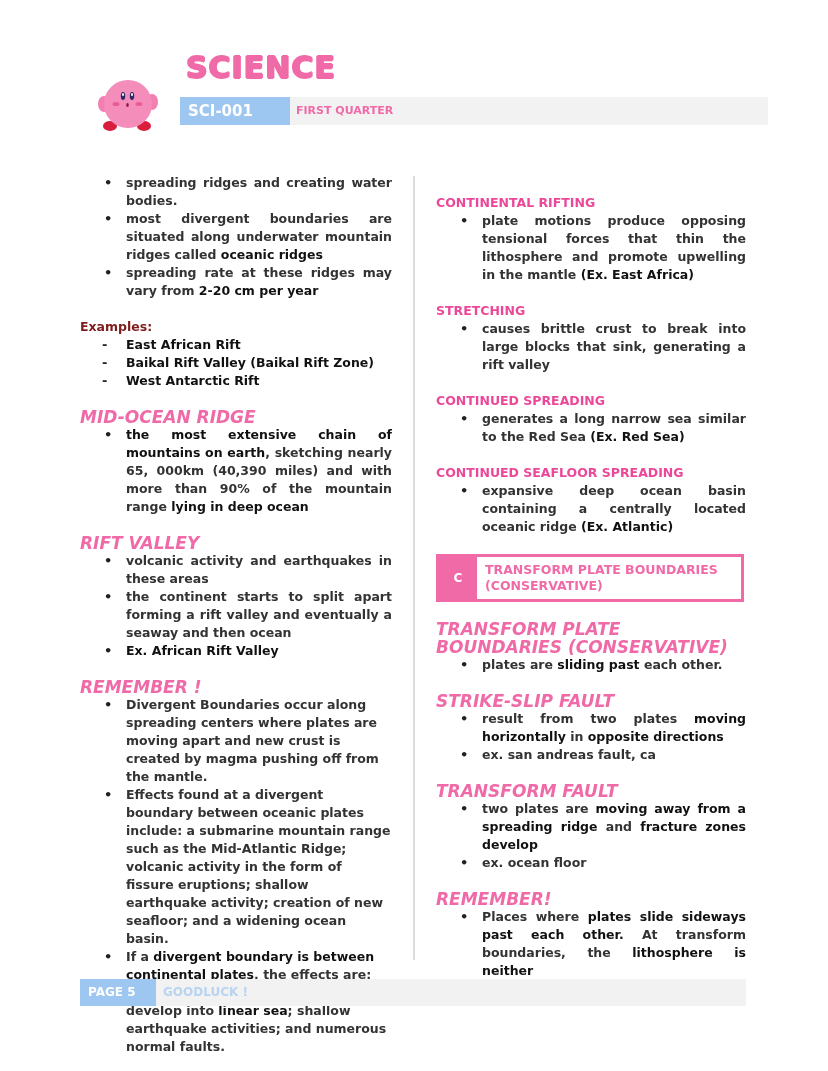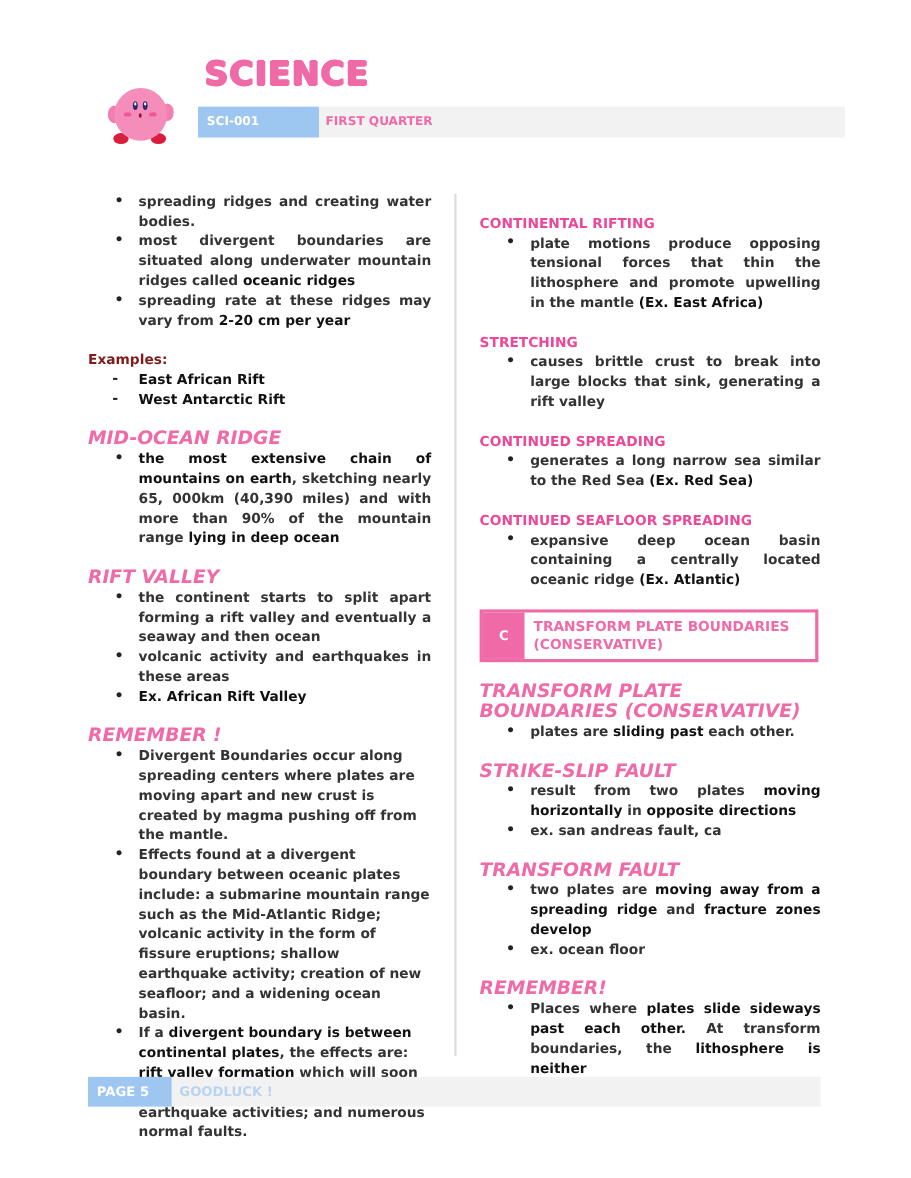--- a/index.html
+++ b/index.html
@@ -7,21 +7,21 @@
          font-family:"DejaVu Sans", sans-serif; color:#333; }
   .abs { position:absolute; }
 
   
   .kirby { left:98px; top:78px; width:60px; height:54px; }
   .title { left:186px; top:50px; font-family:"DejaVu Sans", sans-serif; font-weight:bold;
            font-size:30px; color:#f06aa8; letter-spacing:1px;
            text-shadow: 1px 0 #f06aa8, -1px 0 #f06aa8, 0 1px #f06aa8, 0 -1px #f06aa8; }
   .hbar { left:180px; top:97px; width:588px; height:28px; background:#f2f2f2; }
   .hcode { left:180px; top:97px; width:110px; height:28px; background:#9dc6f0; color:#fff;
-           font-size:11px; font-weight:bold; line-height:28px; padding-left:8px; box-sizing:border-box; }
+           font-size:15px; font-weight:bold; line-height:28px; padding-left:8px; box-sizing:border-box; }
   .hq { left:296px; top:97px; height:28px; line-height:28px; font-size:11px; font-weight:bold; color:#f06aa8; }
 
   
   .col { font-size:12.5px; line-height:18px; color:#333; }
   .colL { left:80px; top:174px; width:312px; }
   .colR { left:436px; top:176px; width:310px; }
   .divider { left:413px; top:176px; width:2px; height:784px; background:#dcdcdc; }
 
   ul { margin:0; padding:0 0 0 46px; list-style:none;font-weight:bold; }
   li { position:relative; text-align:justify; }
@@ -77,32 +77,33 @@
 <div class="abs col colL">
   <ul>
     <li><span>spreading ridges and creating water bodies.</span></li>
     <li><span>most divergent boundaries are situated along underwater mountain ridges called </span><b>oceanic ridges</b></li>
     <li><span>spreading rate at these ridges may vary from </span><b>2-20 cm per year</b></li>
   </ul>
 
   <div class="plain-h">Examples:</div>
   <ul class="dash">
     <li><b>East African Rift</b></li>
+    <li><b>Baikal Rift Valley (Baikal Rift Zone)</b></li>
     <li><b>West Antarctic Rift</b></li>
   </ul>
 
   <div class="sec-pink">MID-OCEAN RIDGE</div>
   <ul>
     <li><b>the most extensive chain of mountains on earth</b><span>, sketching nearly 65, 000km (40,390 miles) and with more than 90% of the mountain range </span><b>lying in deep ocean</b></li>
   </ul>
 
   <div class="sec-pink">RIFT VALLEY</div>
   <ul>
+    <li>volcanic activity and earthquakes in these areas</li>
     <li>the continent starts to split apart forming a rift valley and eventually a seaway and then ocean</li>
-    <li>volcanic activity and earthquakes in these areas</li>
     <li><b>Ex. African Rift Valley</b></li>
   </ul>
 
   <div class="sec-pink">REMEMBER !</div>
   <ul class="ragged">
     <li>Divergent Boundaries occur along spreading centers where plates are moving apart and new crust is created by magma pushing off from the mantle.</li>
     <li>Effects found at a divergent boundary between oceanic plates include: a submarine mountain range such as the Mid-Atlantic Ridge; volcanic activity in the form of fissure eruptions; shallow earthquake activity; creation of new seafloor; and a widening ocean basin.</li>
     <li><span> If a </span><b>divergent boundary is between continental plates</b><span>, the effects are: </span><b>rift valley formation</b><span> which will soon develop into </span><b>linear sea</b><span>; shallow earthquake activities; and numerous normal faults.</span></li>
   </ul>
 </div>

